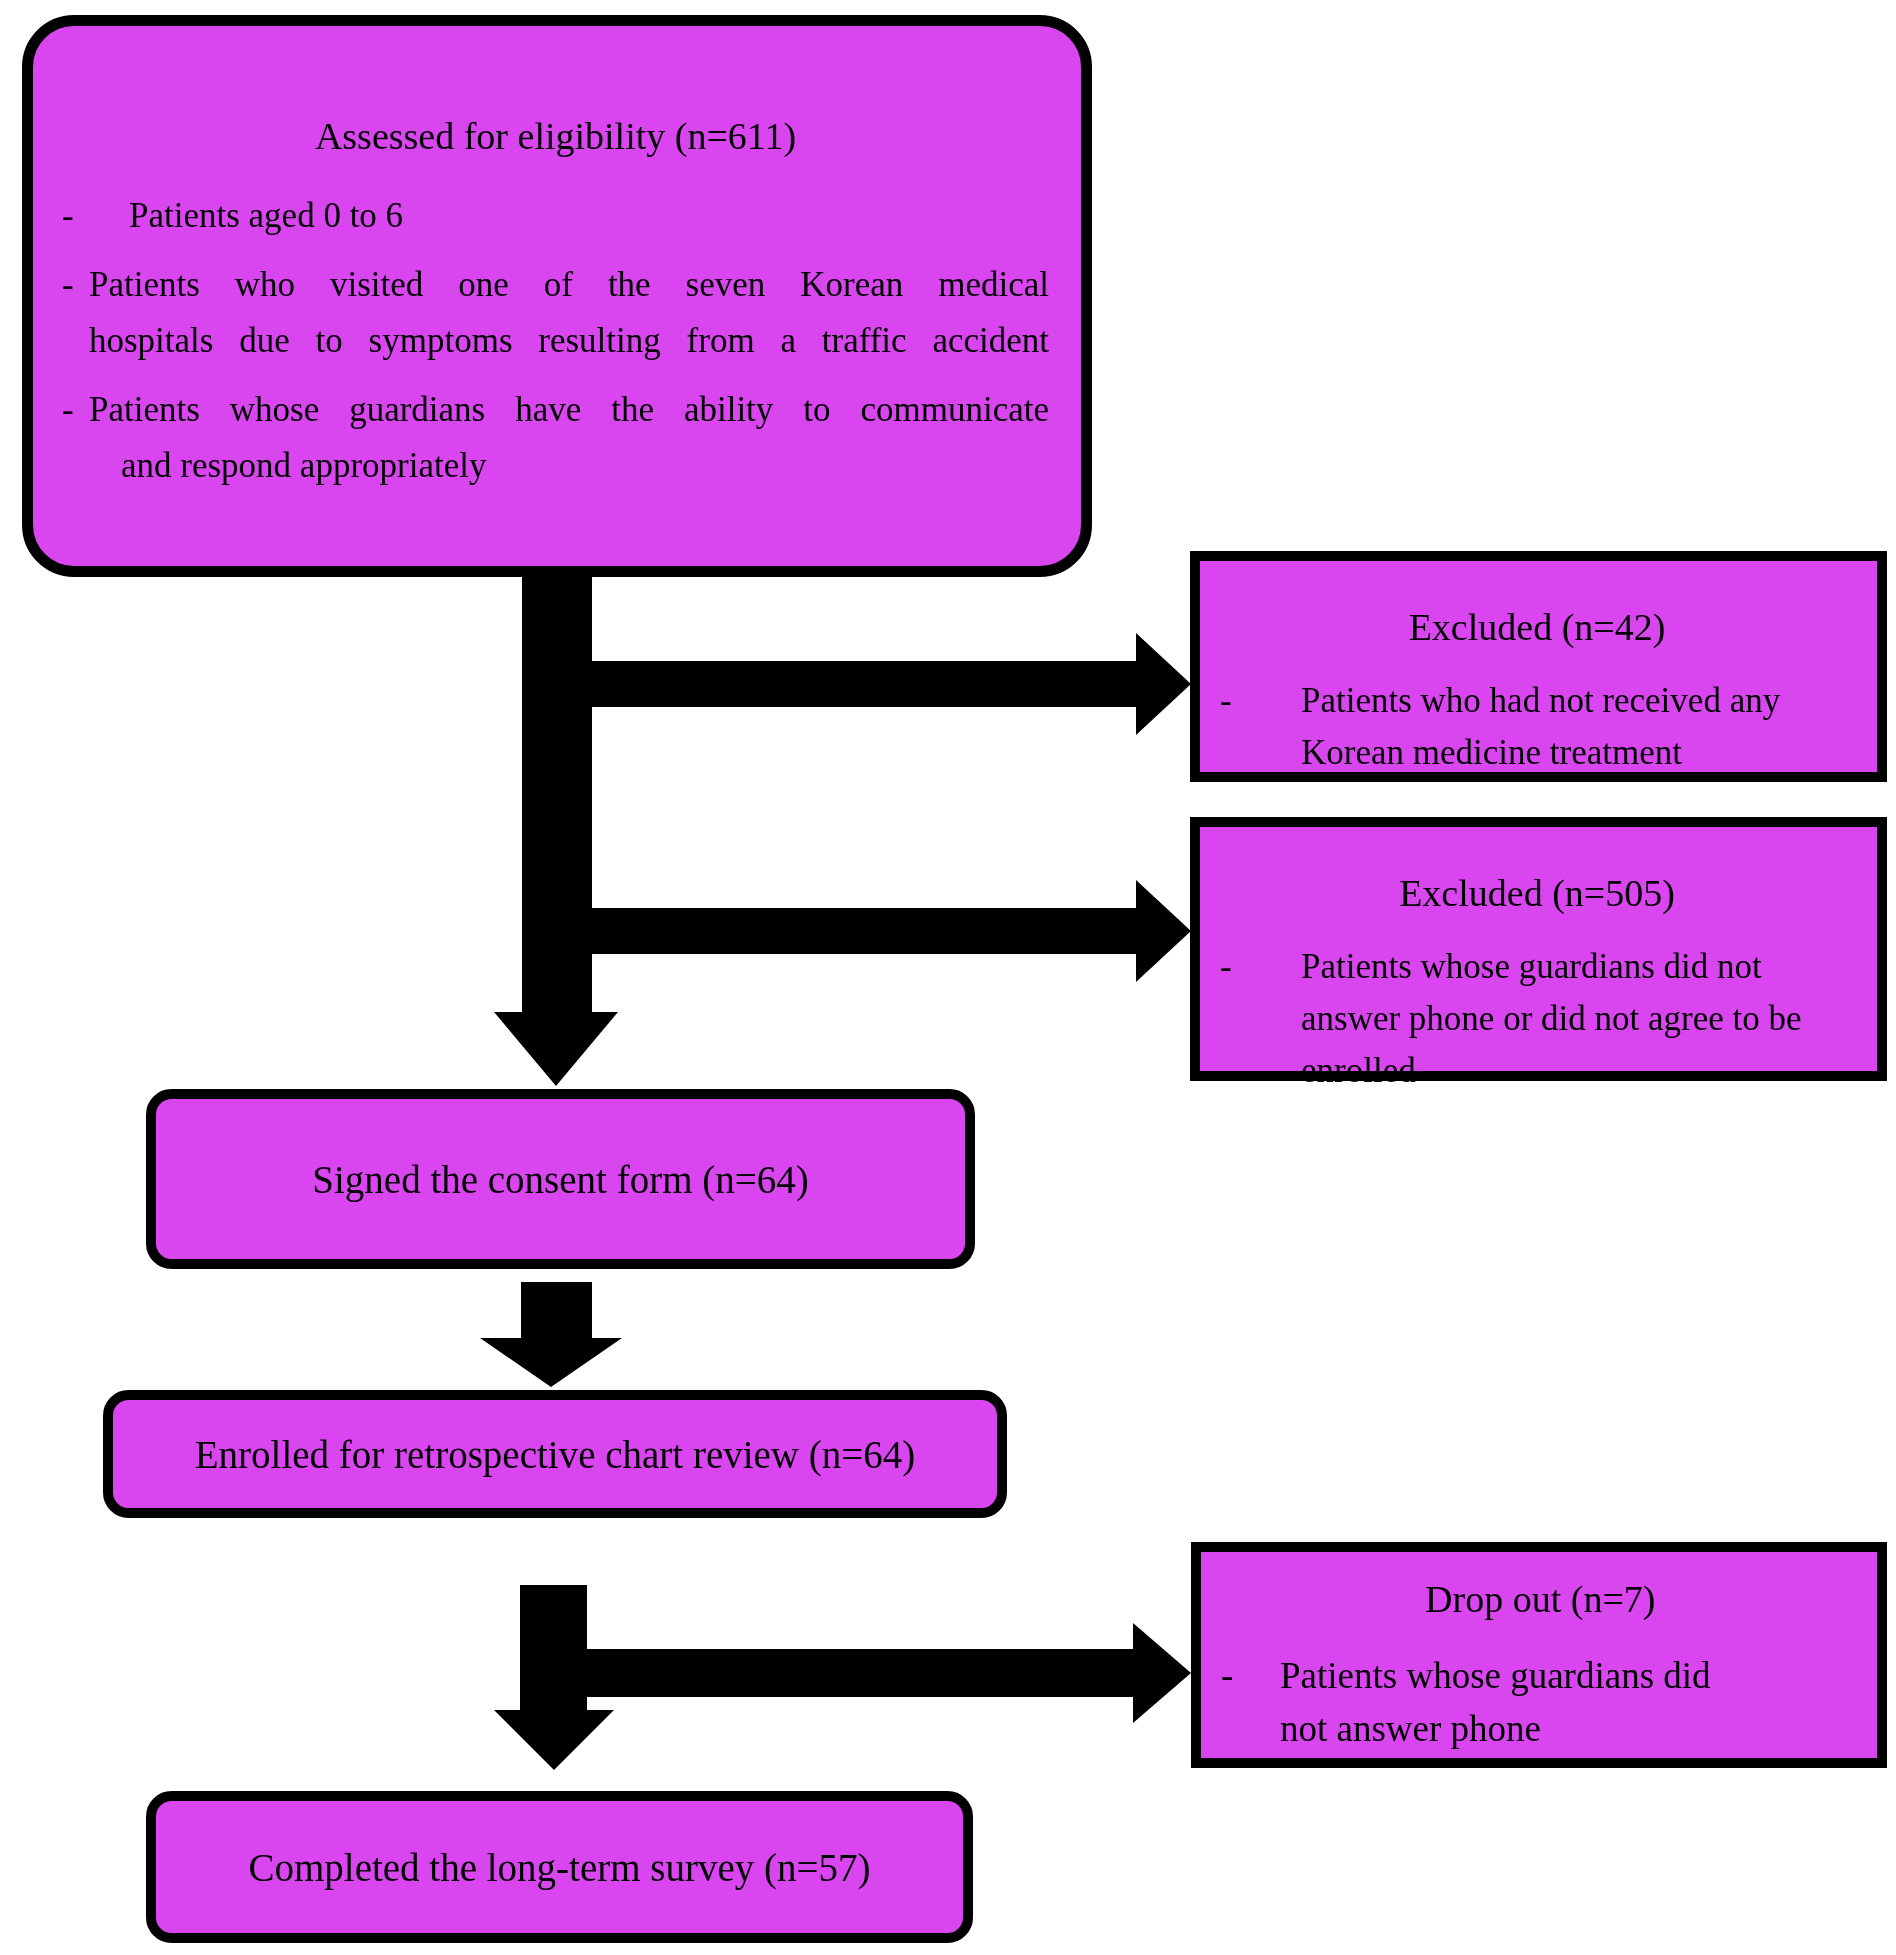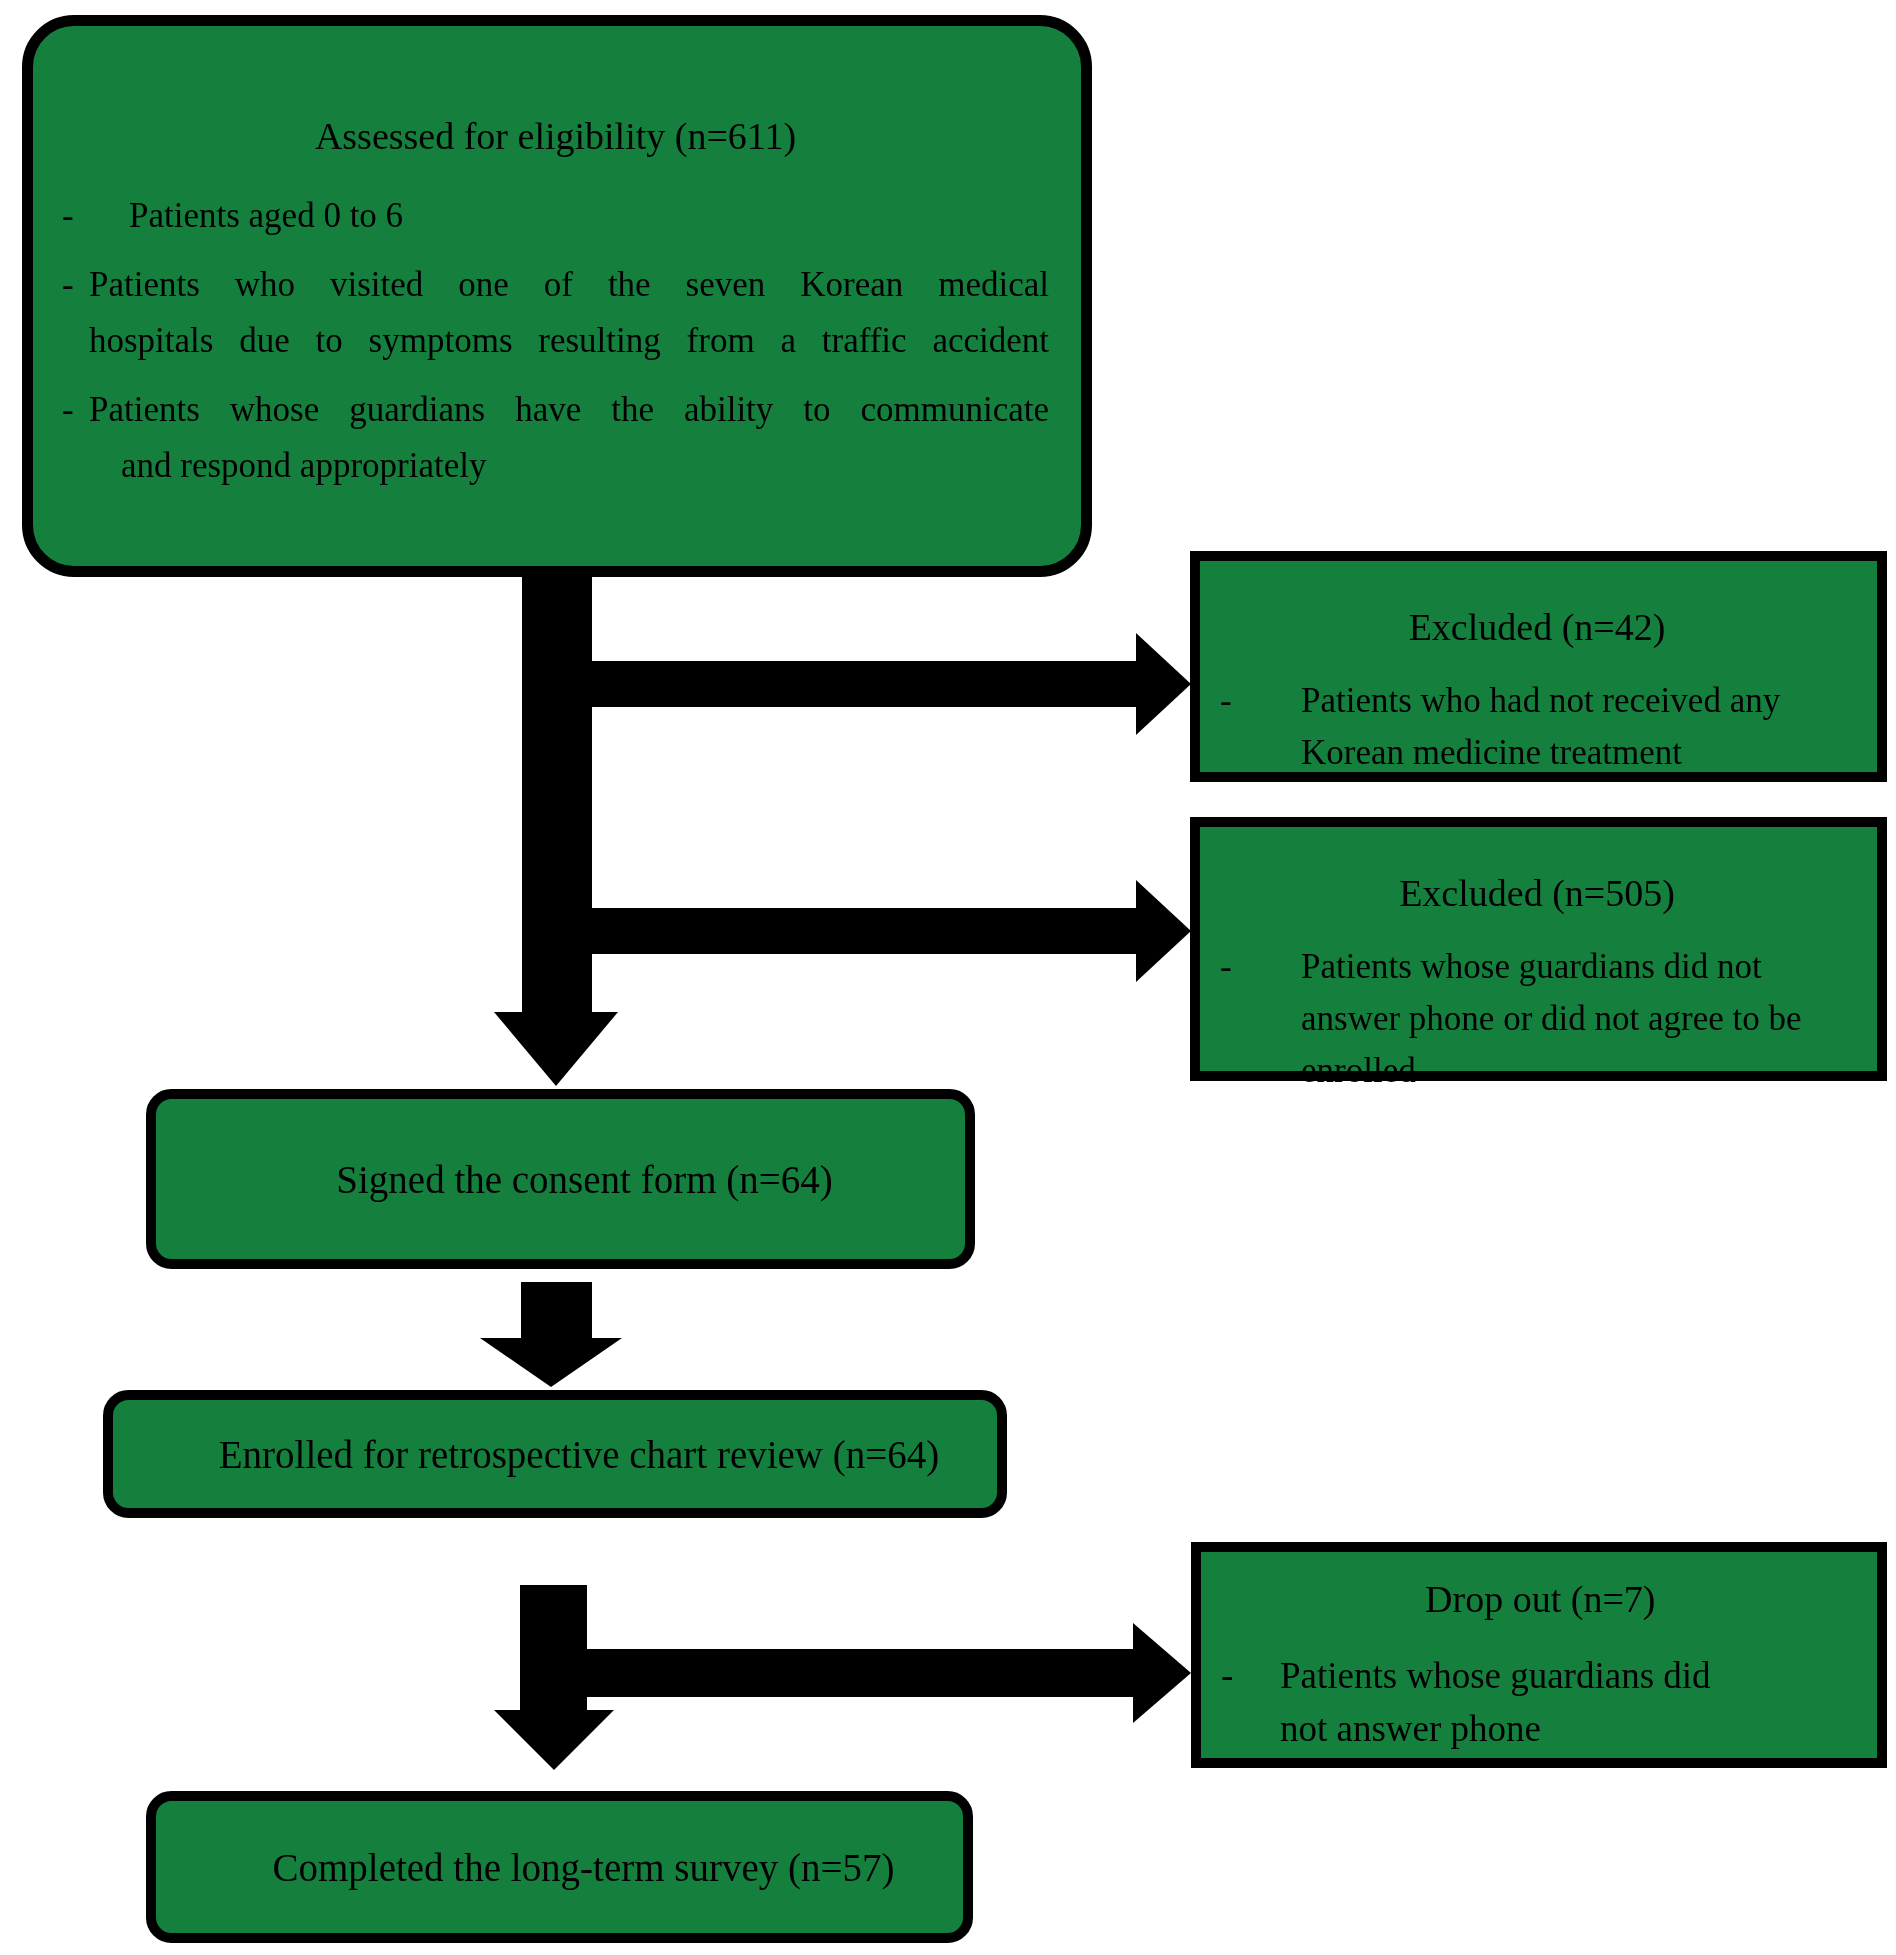--- a/index.html
+++ b/index.html
@@ -10,21 +10,21 @@
     background: #ffffff;
     color: #000000;
     font-family: "Liberation Serif", "DejaVu Serif", serif;
     overflow: hidden;
   }
 
   
   .box {
     position: absolute;
     box-sizing: border-box;
-    background: #15803d;
+    background: #d946ef;
     border: 10.4px solid #000000;
   }
   .box.thick { border-width: 11.6px; }
   .box.rounded-lg { border-radius: 52px; }
   .box.rounded-sm { border-radius: 25.5px; }
 
   .bx-title {
     text-align: center;
     font-size: 38px;
     line-height: 48px;
@@ -32,21 +32,20 @@
   }
   .center-label {
     display: flex;
     align-items: center;
     justify-content: center;
     width: 100%;
     height: 100%;
     font-size: 39px;
     text-align: center;
     white-space: nowrap;
-    padding-left: 24px;
   }
 
   
   .bullet {
     display: grid;
     grid-template-columns: 27px 1fr;
     align-items: start;
   }
   .bullet .dash { display: block; }
   .blines { display: block; min-width: 0; }

